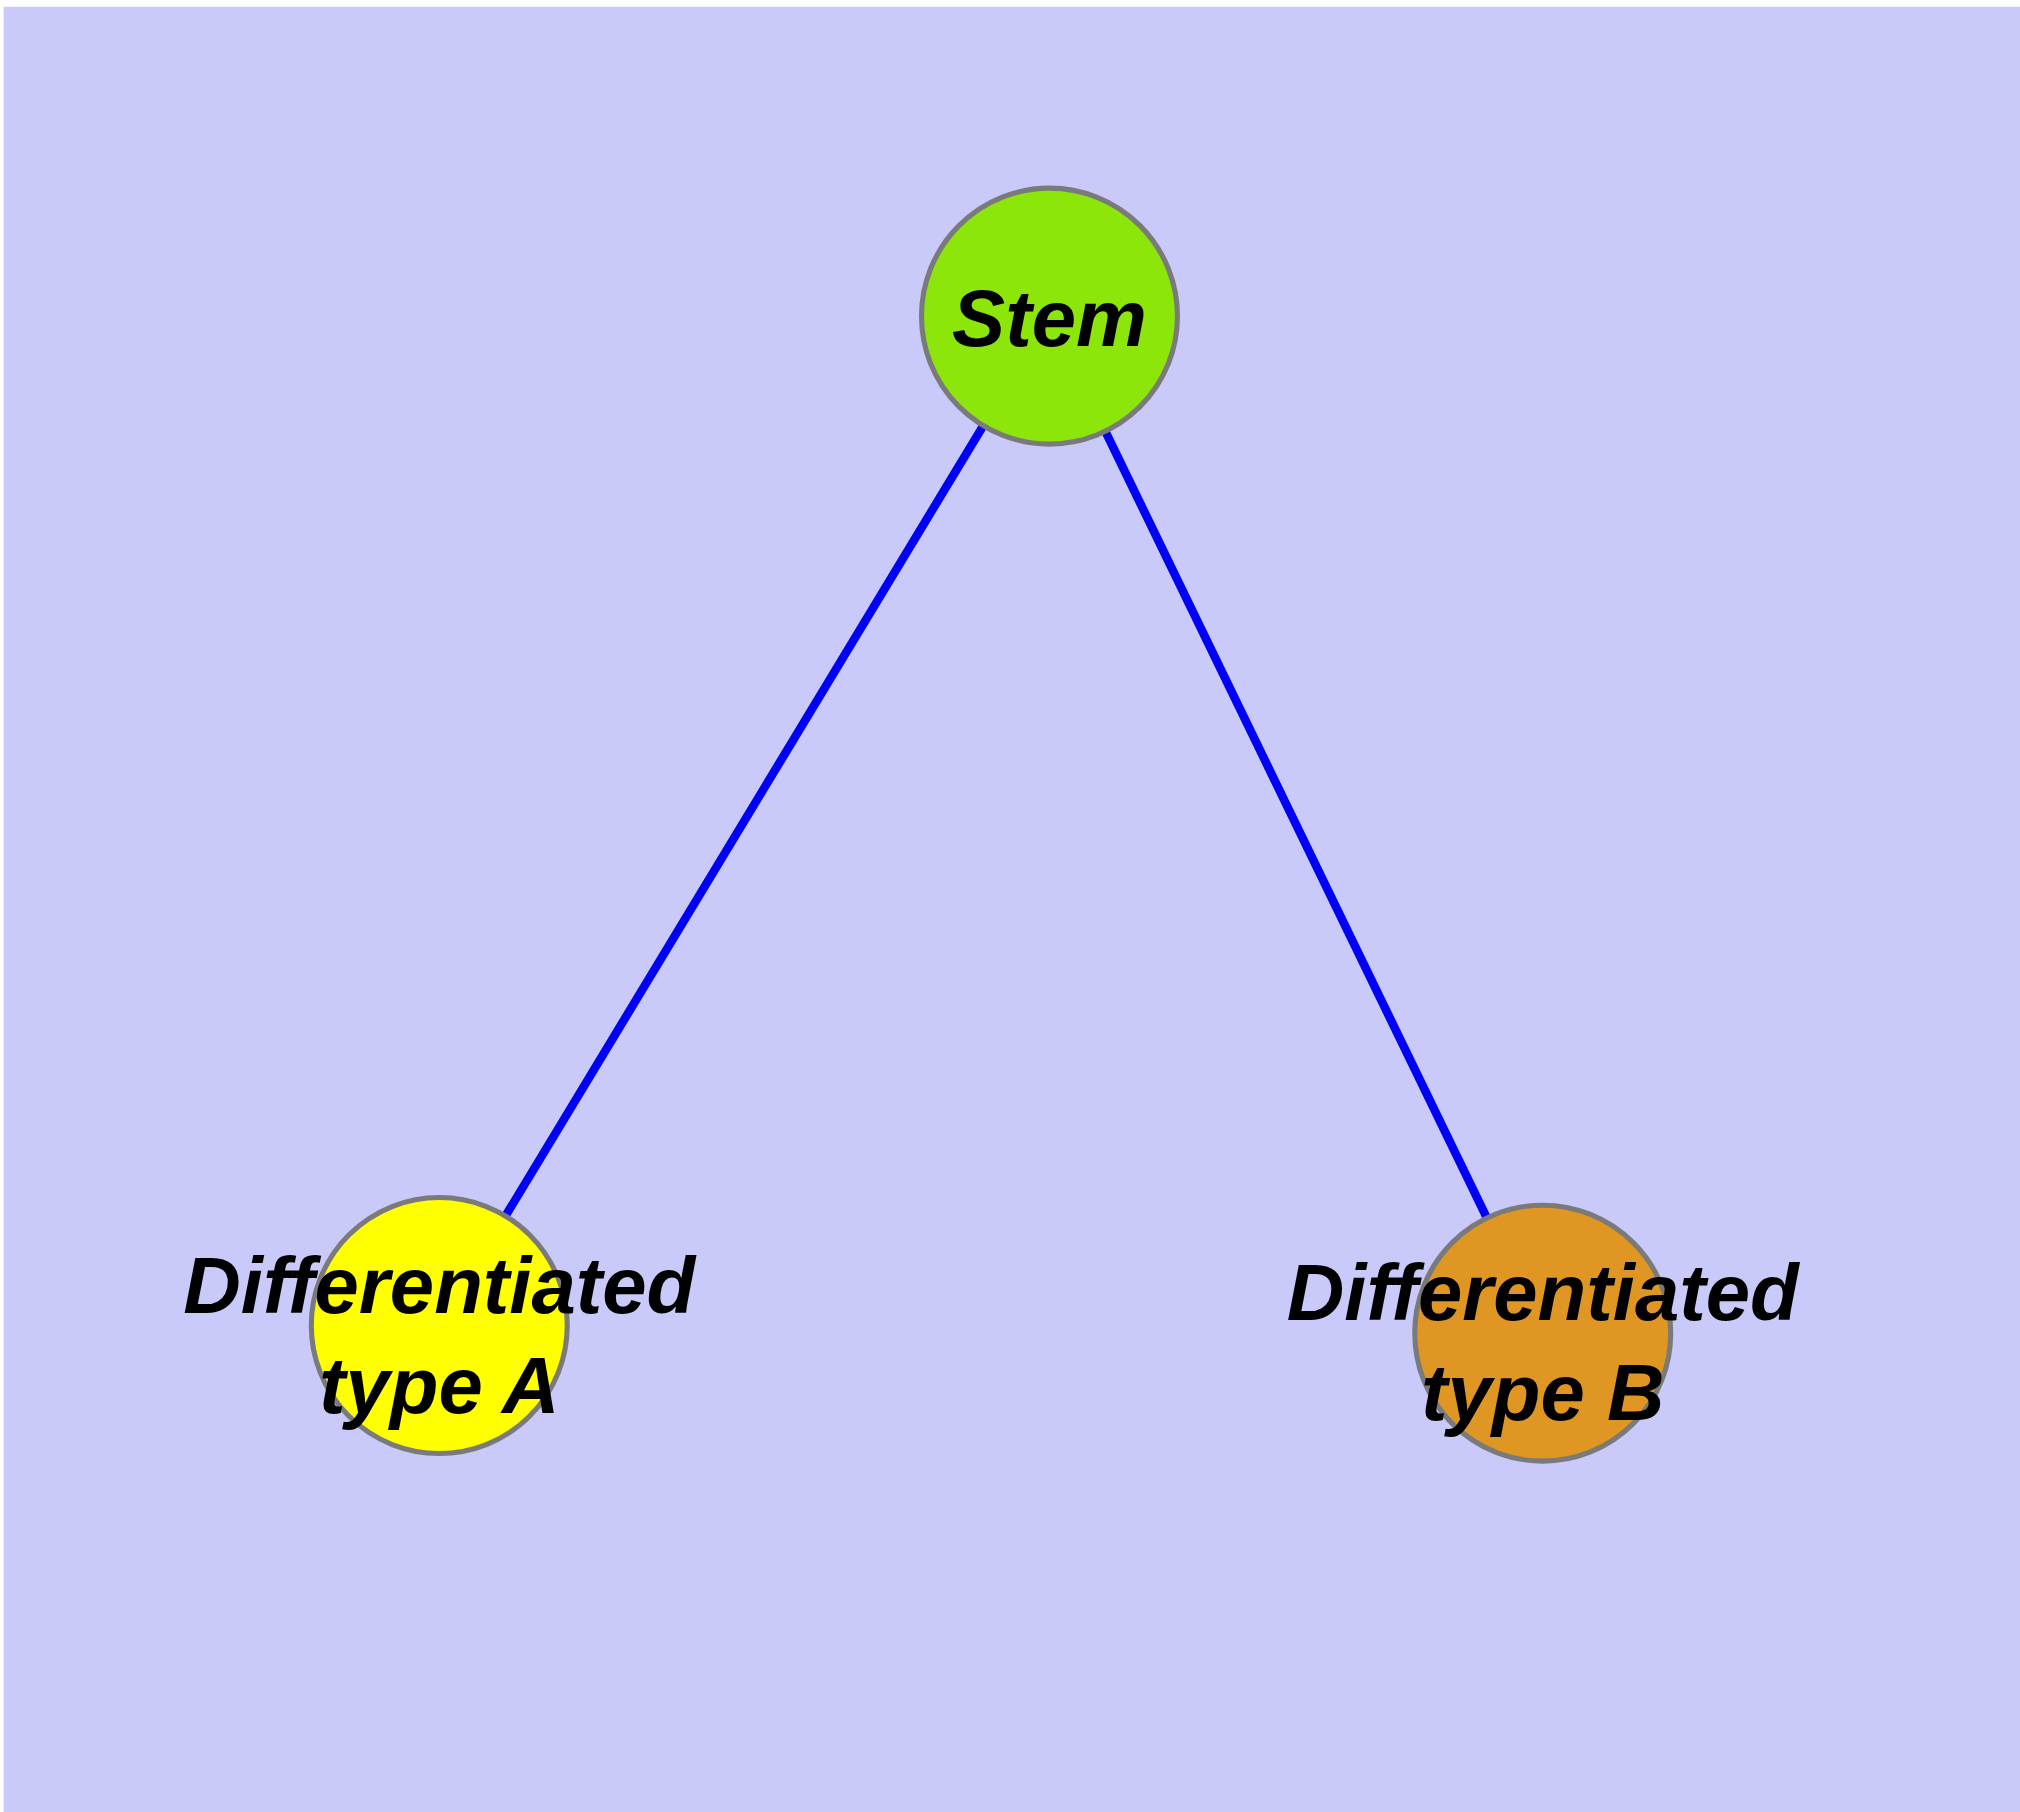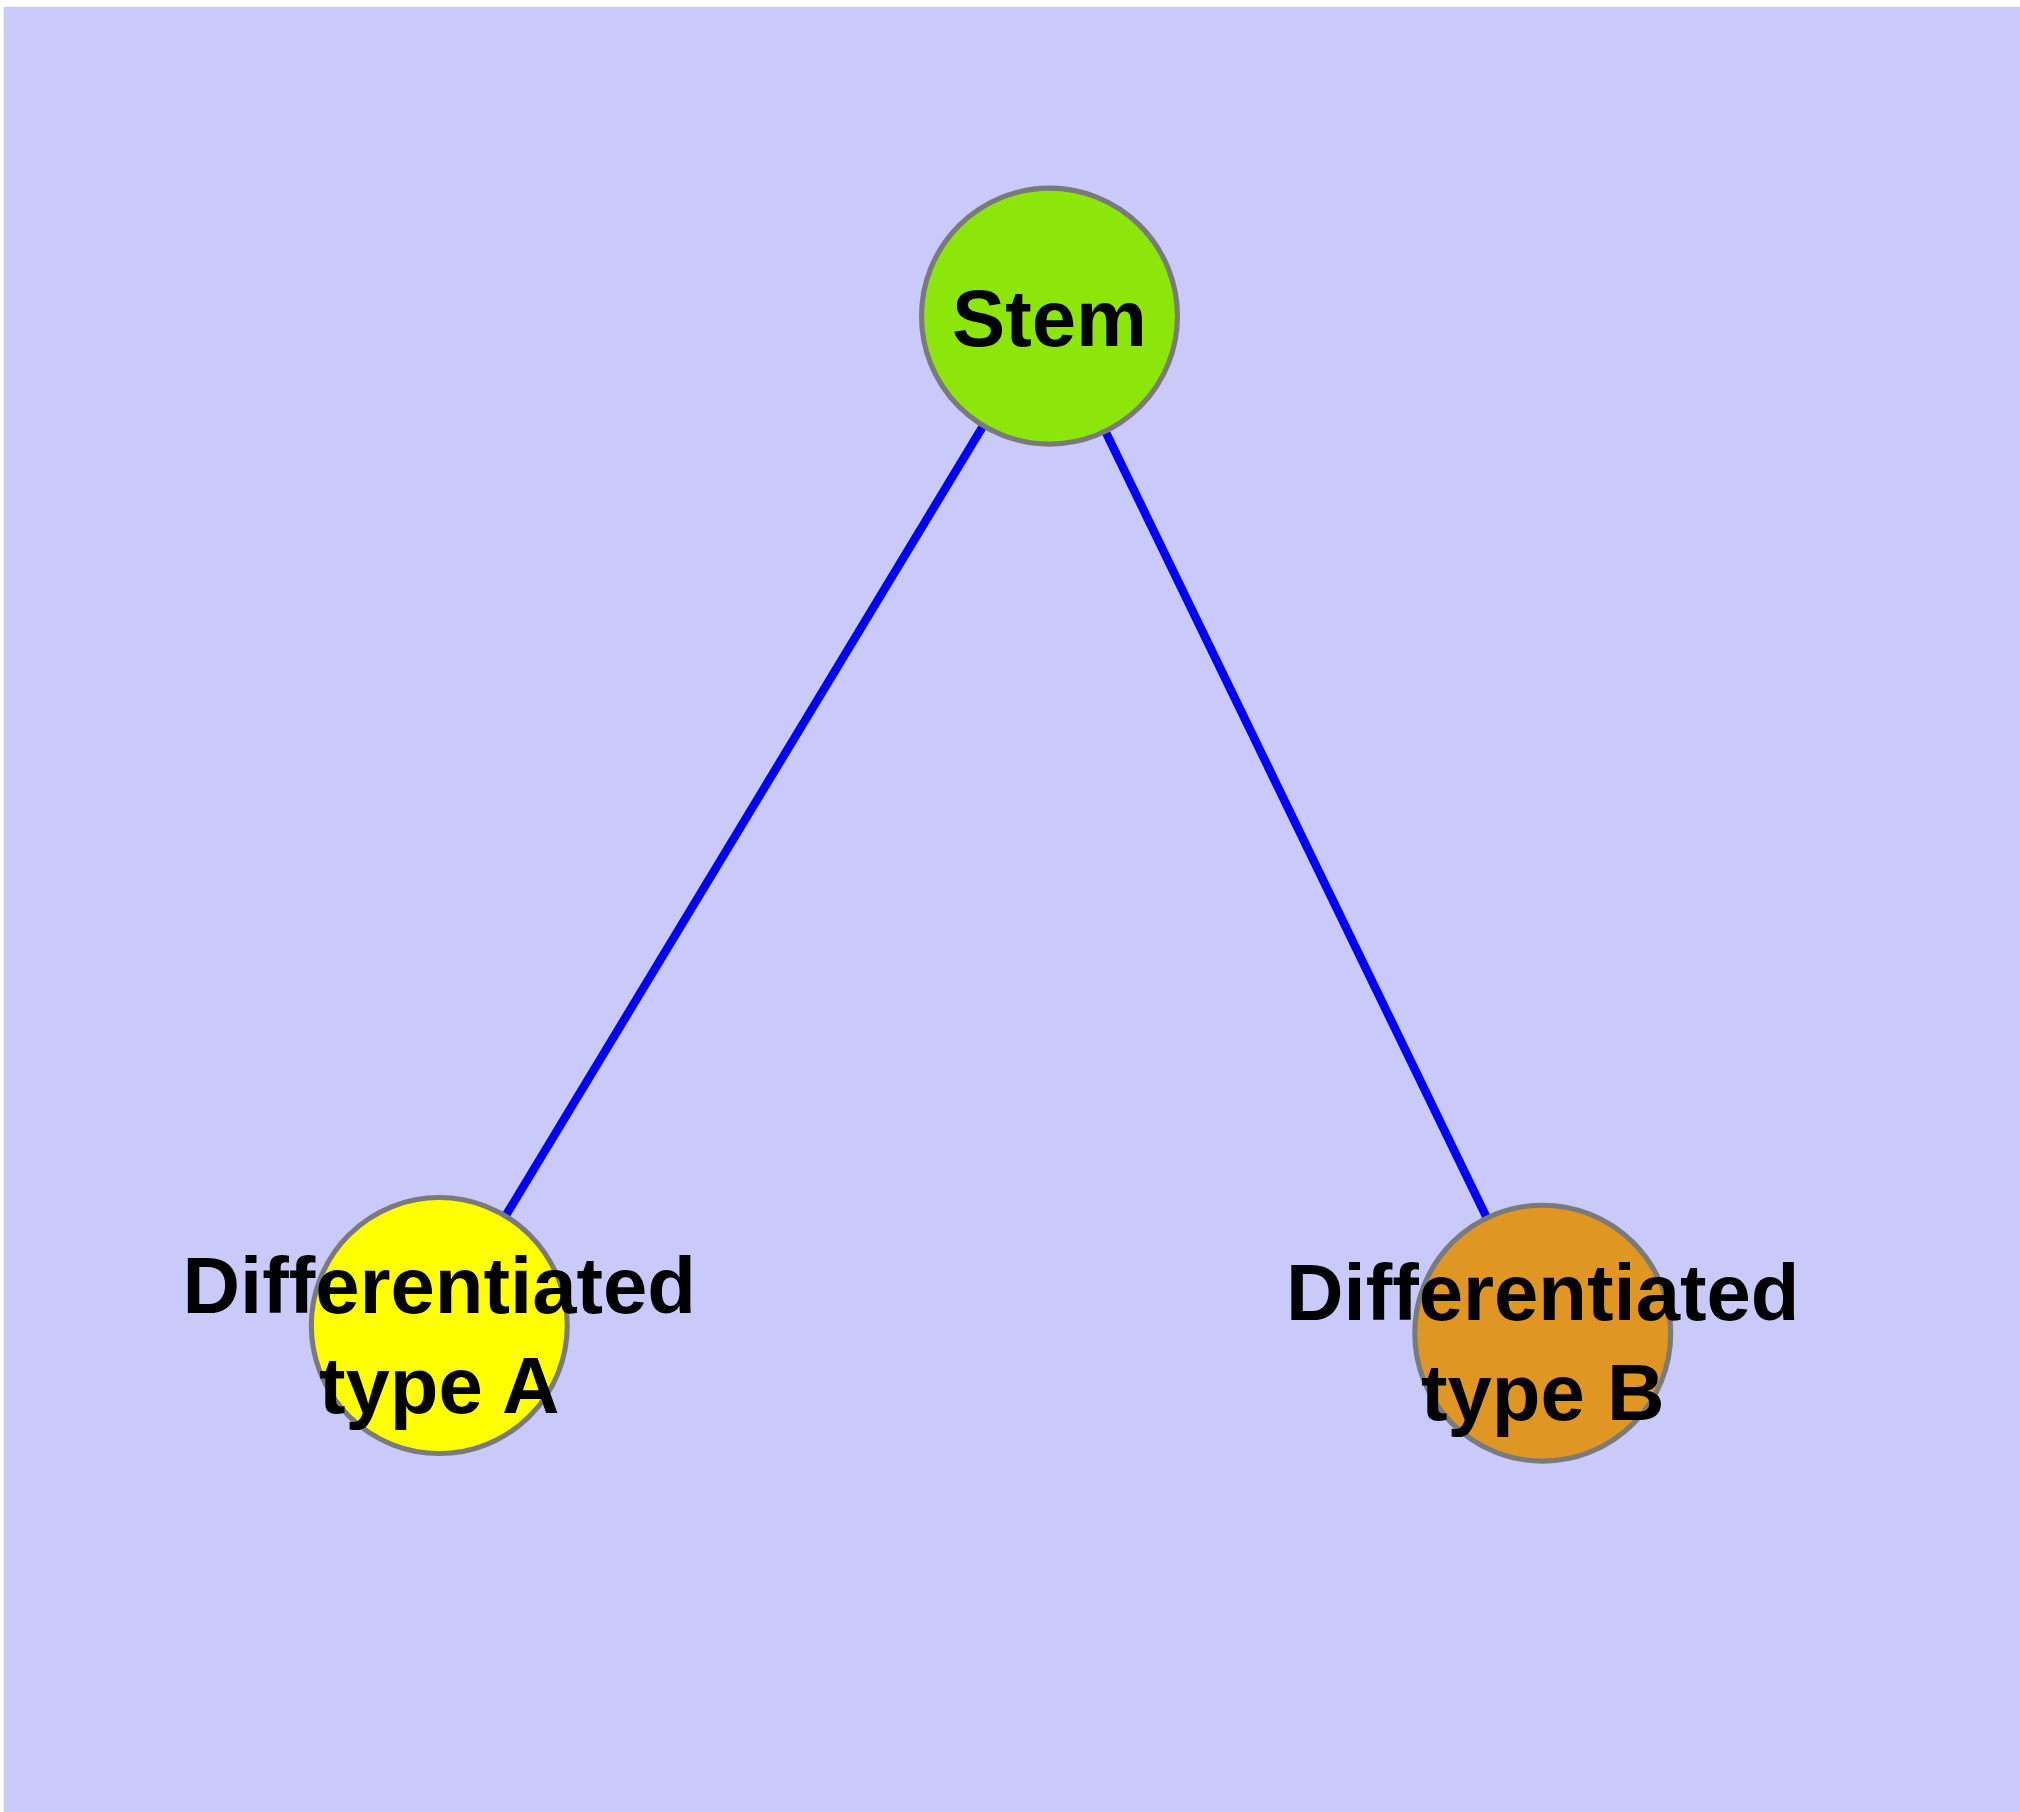--- a/index.html
+++ b/index.html
@@ -4,20 +4,21 @@
 <style>
   html, body {
     margin: 0;
     padding: 0;
     background: #ffffff;
   }
   .canvas-wrap {
     width: 2021px;
     height: 1812px;
     position: relative;
+    font-style: italic;
   }
   svg {
     display: block;
     width: 2021px;
     height: 1812px;
   }
   .node-circle {
     stroke: #7a7a7a;        
     stroke-width: 6;
   }

